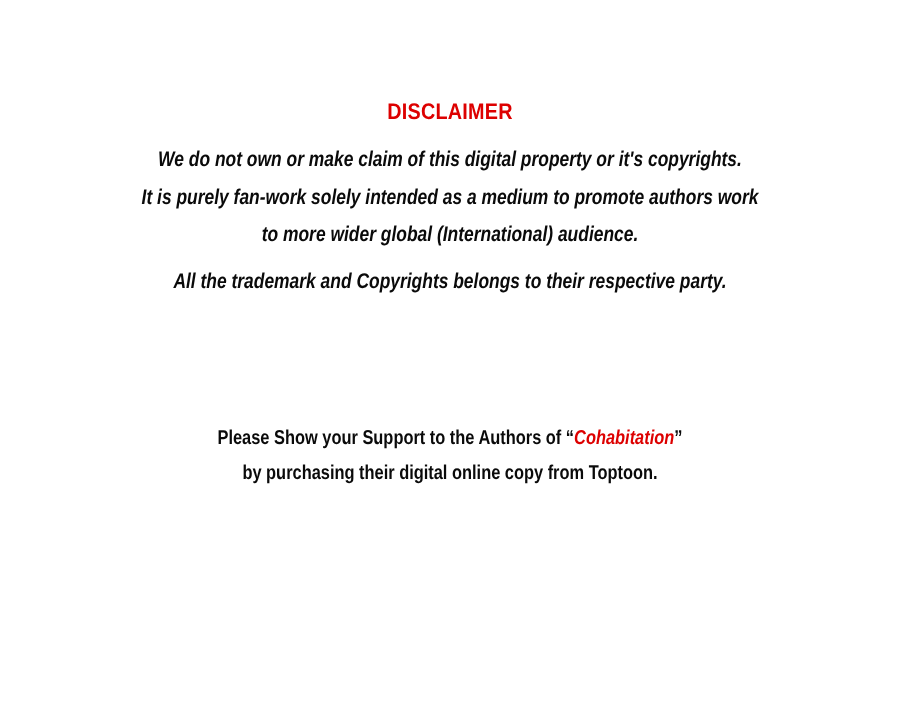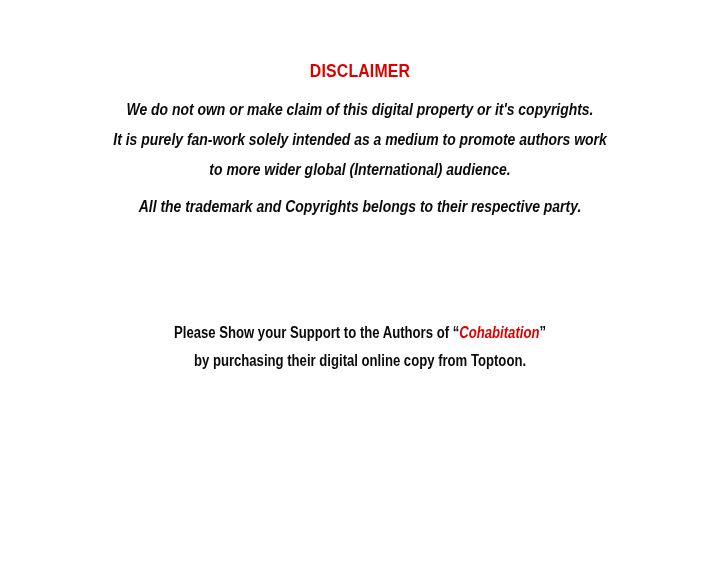--- a/index.html
+++ b/index.html
@@ -11,21 +11,21 @@
     position: relative;
     width: 720px;
     height: 562px;
     background: #ffffff;
     overflow: hidden;
     font-family: "Liberation Sans", sans-serif;
     text-align: center;
     color: #0a0a0a;
   }
   .content {
-    padding-top: 61px;
+    padding-top: 79px;
   }
   
   .condensed {
     transform: scaleX(0.82);
     transform-origin: 50% 50%;
   }
   .title {
     font-size: 18px;
     font-weight: bold;
     line-height: 20px;

